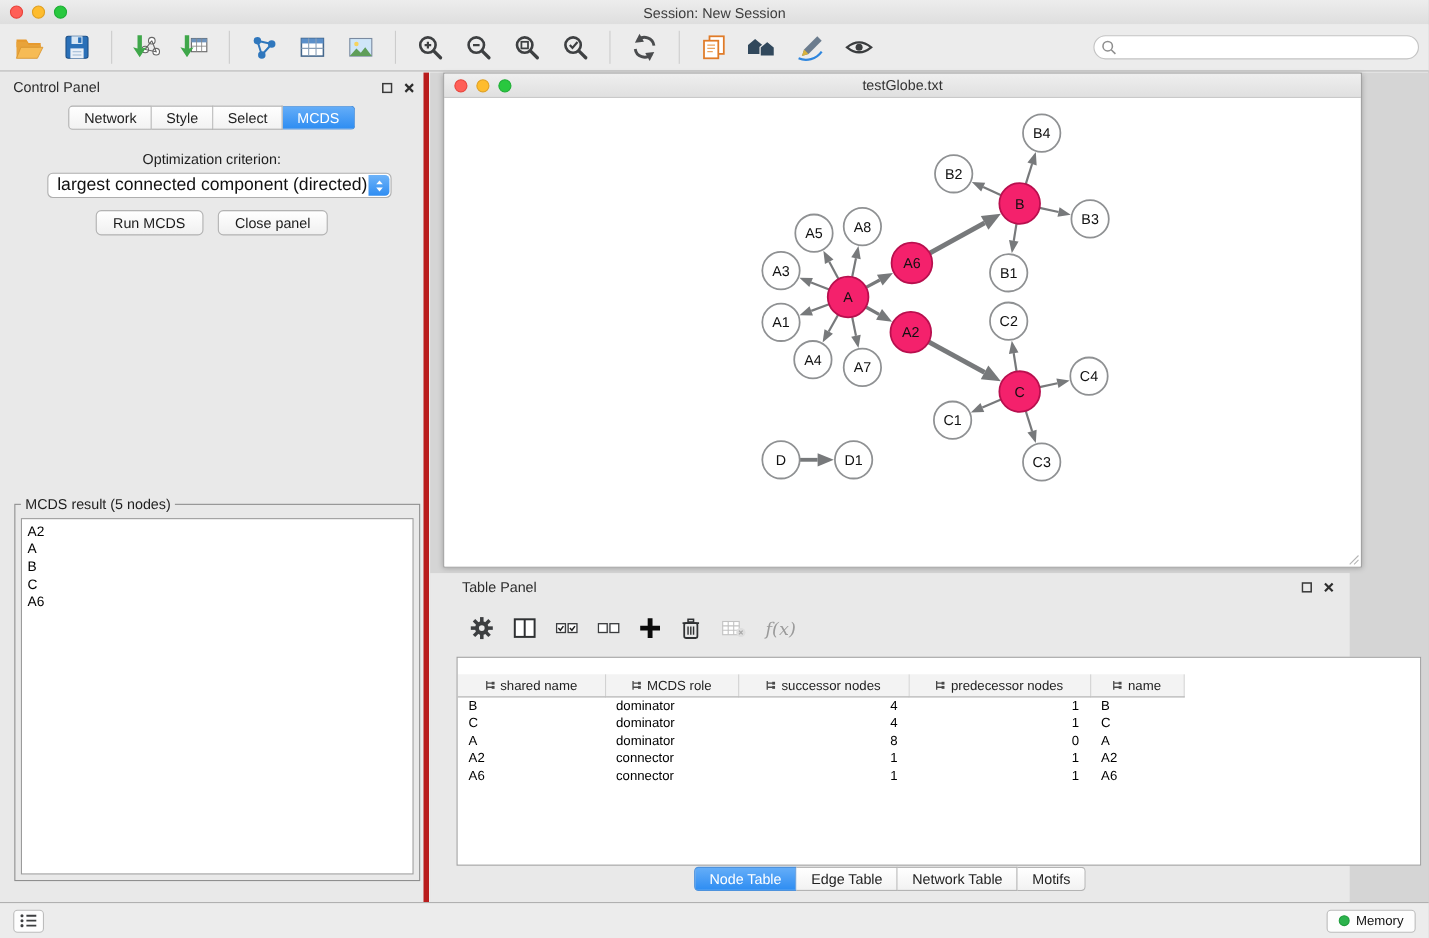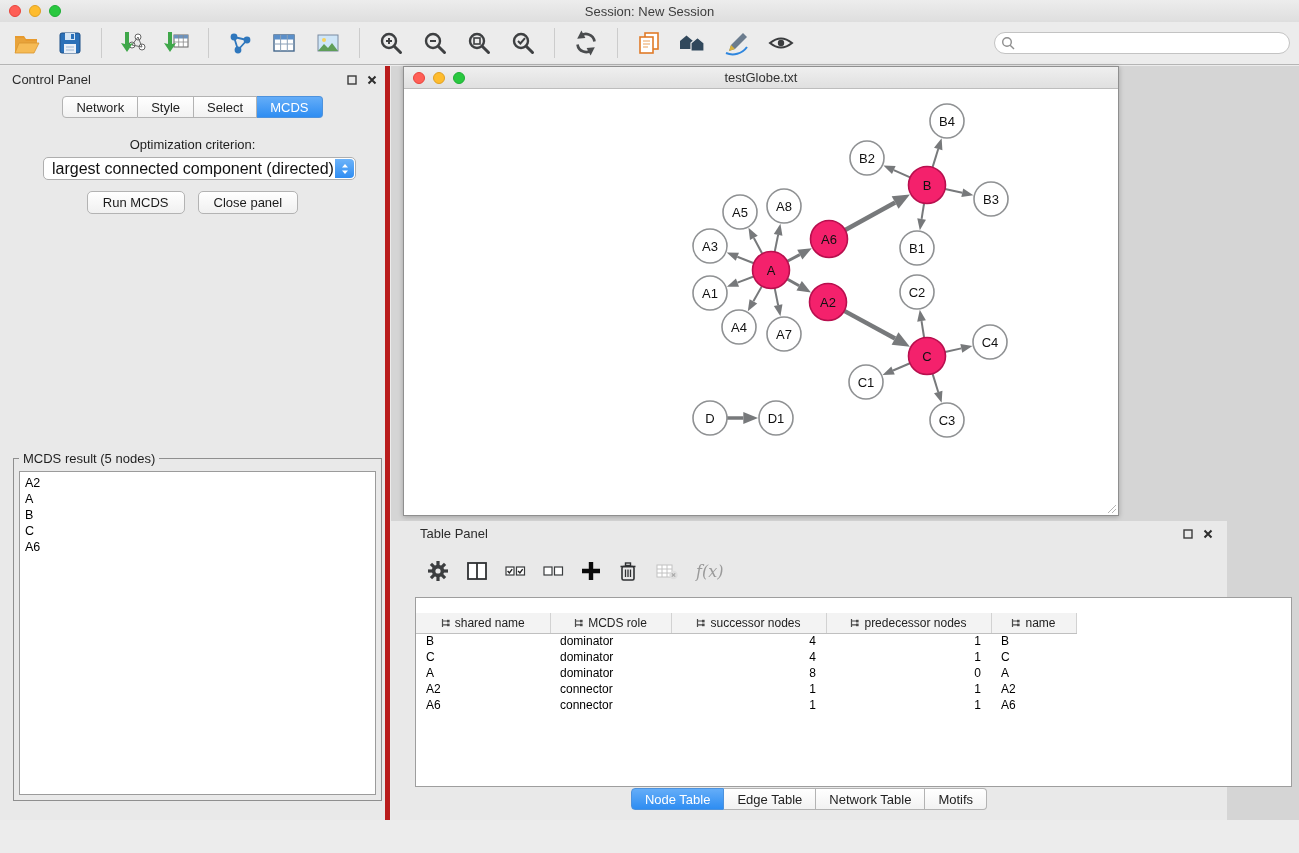--- a/index.html
+++ b/index.html
@@ -70,21 +70,21 @@
     border-radius:5px; color:#1b1b1b; cursor:pointer; }
   .cp-result { position:absolute; left:13px; top:392px; width:369px; height:343px;
     border:1px solid #8f8f8f; }
   .cp-result-label { position:absolute; top:-8px; left:5px; background:#e9e9e9;
     padding:0 4px; font-size:13px; color:#1e1e1e; }
   .cp-result-inner { position:absolute; left:5px; top:12px; right:5px; bottom:5px;
     background:#fff; border:1px solid #9b9b9b; padding:3px 5px; overflow:hidden; }
   .cp-result-inner div { font-size:12.5px; line-height:16px; color:#000; }
 
   
-  .network-window { position:absolute; left:12px; top:0; width:716px; height:450px;
+  .network-window { position:absolute; left:12px; top:0; width:835px; height:450px;
     background:#fff; border:1px solid #8f8f8f; box-shadow:0 1px 5px rgba(0,0,0,.25); }
   .inner-titlebar { position:relative; height:22px;
     background:linear-gradient(#efefef,#e0e0e0); border-bottom:1px solid #bdbdbd;
     display:flex; align-items:center; }
   .inner-title { position:absolute; left:0; right:0; text-align:center;
     font-size:13px; color:#333; }
   .net-canvas { position:absolute; left:0; top:22px; right:0; bottom:0; background:#fff; }
   .resize-grip { position:absolute; right:1px; bottom:1px; }
 
   
@@ -602,14 +602,30 @@
 
       <div class="tp-tabs seg">
         <button class="seg-btn active">Node Table</button>
         <button class="seg-btn">Edge Table</button>
         <button class="seg-btn">Network Table</button>
         <button class="seg-btn">Motifs</button>
       </div>
     </div>
   </div>
 
+  <div class="statusbar">
+    <button class="list-btn">
+      <svg width="18" height="16" viewBox="0 0 18 16">
+        <g stroke="#3c3e40" stroke-width="1.6">
+          <path d="M7 3.5h9M7 8h9M7 12.5h9"></path>
+        </g>
+        <circle cx="3" cy="3.5" r="1.4" fill="#3c3e40"></circle>
+        <circle cx="3" cy="8" r="1.4" fill="#3c3e40"></circle>
+        <circle cx="3" cy="12.5" r="1.4" fill="#3c3e40"></circle>
+      </svg>
+    </button>
+    <button class="memory-btn">
+      <span class="memory-dot"></span>
+      <span>Memory</span>
+    </button>
+  </div>
 
 </div>
 
 </body></html>

